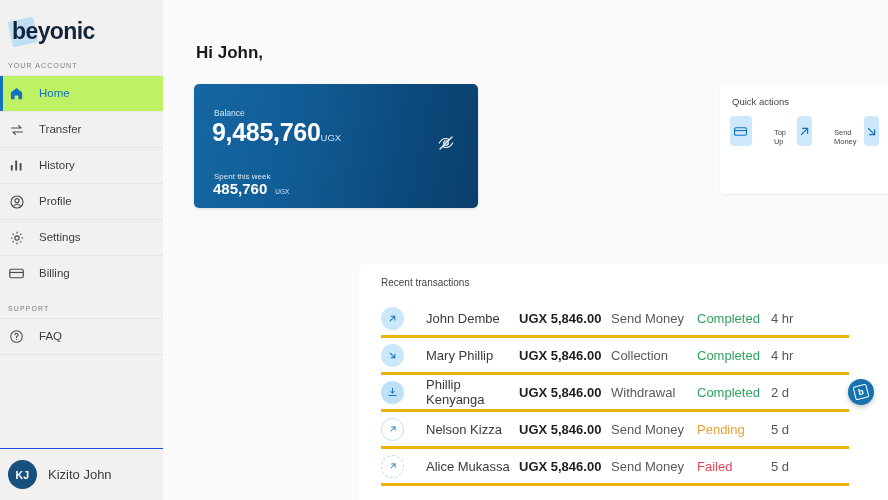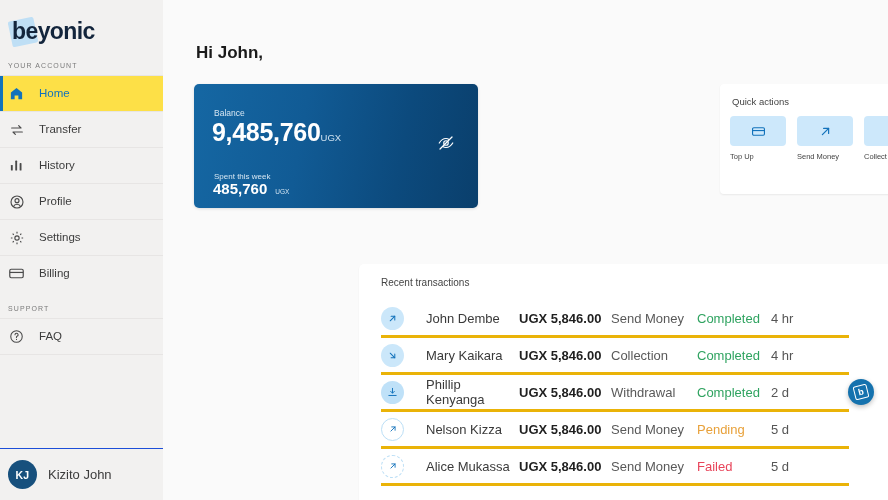--- a/index.html
+++ b/index.html
@@ -38,21 +38,21 @@
     padding: 0 0 6px 8px; text-transform: uppercase;
   }
   .nav-item {
     display: flex; align-items: center; height: 36px;
     padding-left: 8px; gap: 14px;
     border-top: 1px solid #e7e5e4;
     color: #3c3c3c; font-size: 11.5px;
     position: relative; cursor: pointer;
   }
   .nav-item .ic { width: 17px; height: 17px; display: flex; align-items: center; justify-content: center; color: #4a4a4a; }
-  .nav-item.active { background: #fde047; color: #1272bb; }
+  .nav-item.active { background: #bef264; color: #1272bb; }
   .nav-item.active .ic { color: #1272bb; }
   .nav-item.active::before {
     content: ""; position: absolute; left: 0; top: 0;
     width: 3px; height: 100%; background: #1272bb;
   }
   .nav-label { line-height: 1; }
   #support-block { margin-top: 14px; }
   #nav-spacer { flex: 1 1 auto; border-top: 1px solid #e7e5e4; }
   #user-block {
     height: 52px; border-top: 1px solid #1d4ed8;
@@ -96,21 +96,21 @@
 
   
   #quick-card {
     position: absolute; left: 557px; top: 84px;
     width: 277px; height: 110px;
     background: #fff; border-radius: 4px;
     box-shadow: 0 1px 2px rgba(0,0,0,.07);
   }
   #quick-title { position: absolute; left: 12px; top: 12px; font-size: 9.5px; color: #444; }
   #quick-row { position: absolute; left: 10px; top: 32px; display: flex; gap: 11px; }
-  .qa { width: 56px; display: flex; flex-direction: column; align-items: flex-start; gap: 6px; cursor: pointer; }
+  .qa { width: 56px; display: flex; flex-direction: row; align-items: flex-end; gap: 22px; cursor: pointer; }
   .qa-box {
     width: 56px; height: 30px; border-radius: 4px;
     background: #cde8fb; display: flex; align-items: center; justify-content: center;
     color: #1272bb;
   }
   .qa-label { font-size: 7.5px; color: #444; }
 
   
   #tx-card {
     position: absolute; left: 196px; top: 264px;
@@ -339,21 +339,21 @@
           <span class="c-time">4 hr</span>
         </div>
 
         <div class="tx-row">
           <span class="tx-ic fill-light">
             <svg width="11" height="11" viewBox="0 0 24 24" fill="none" stroke="currentColor" stroke-width="2.2" stroke-linecap="round" stroke-linejoin="round">
                 <path d="M7 7 17 17"></path>
                 <path d="M17 9v8H9"></path>
               </svg>
           </span>
-          <span class="c-name">Mary Kaikara</span>
+          <span class="c-name">Mary Phillip</span>
           <span class="c-amount">UGX 5,846.00</span>
           <span class="c-type">Collection</span>
           <span class="c-status st-completed">Completed</span>
           <span class="c-time">4 hr</span>
         </div>
 
         <div class="tx-row">
           <span class="tx-ic fill-mid">
             <svg width="11" height="11" viewBox="0 0 24 24" fill="none" stroke="currentColor" stroke-width="2.1" stroke-linecap="round" stroke-linejoin="round">
                 <path d="M12 3v10"></path>

